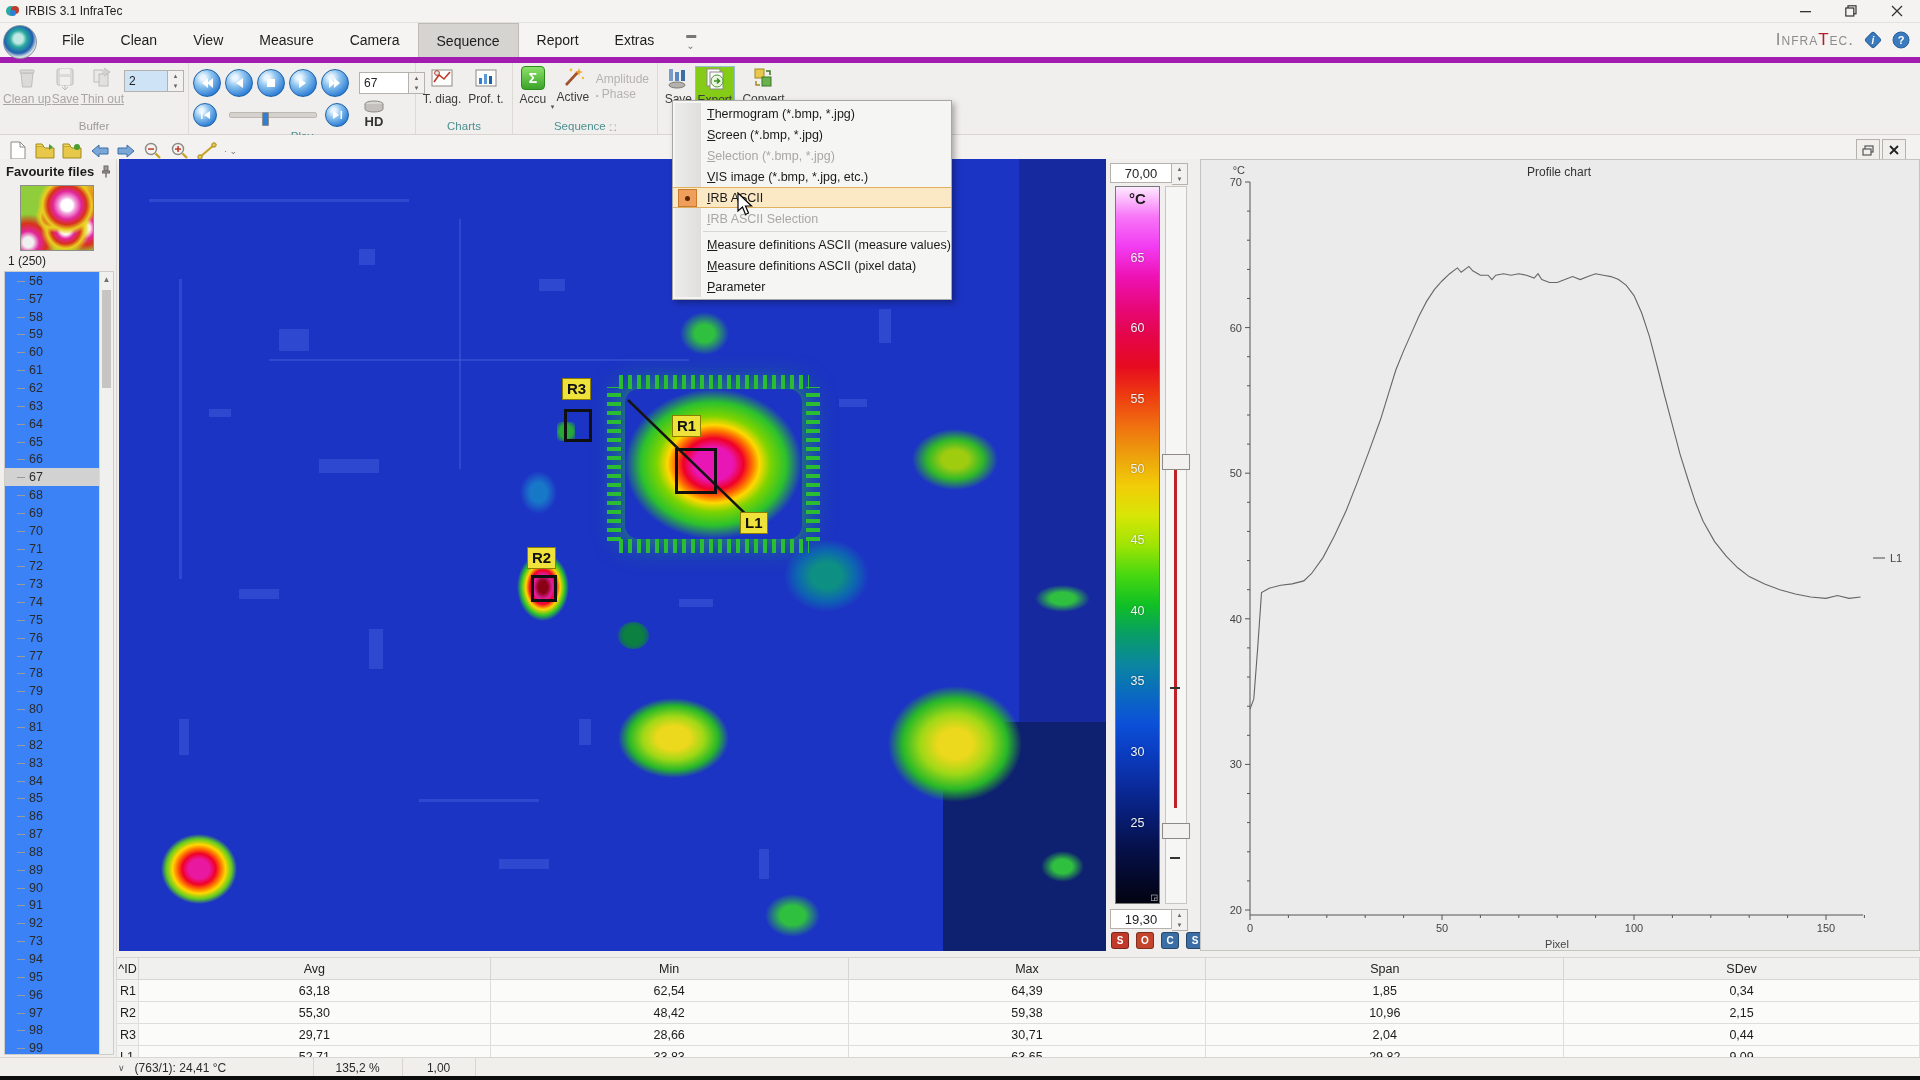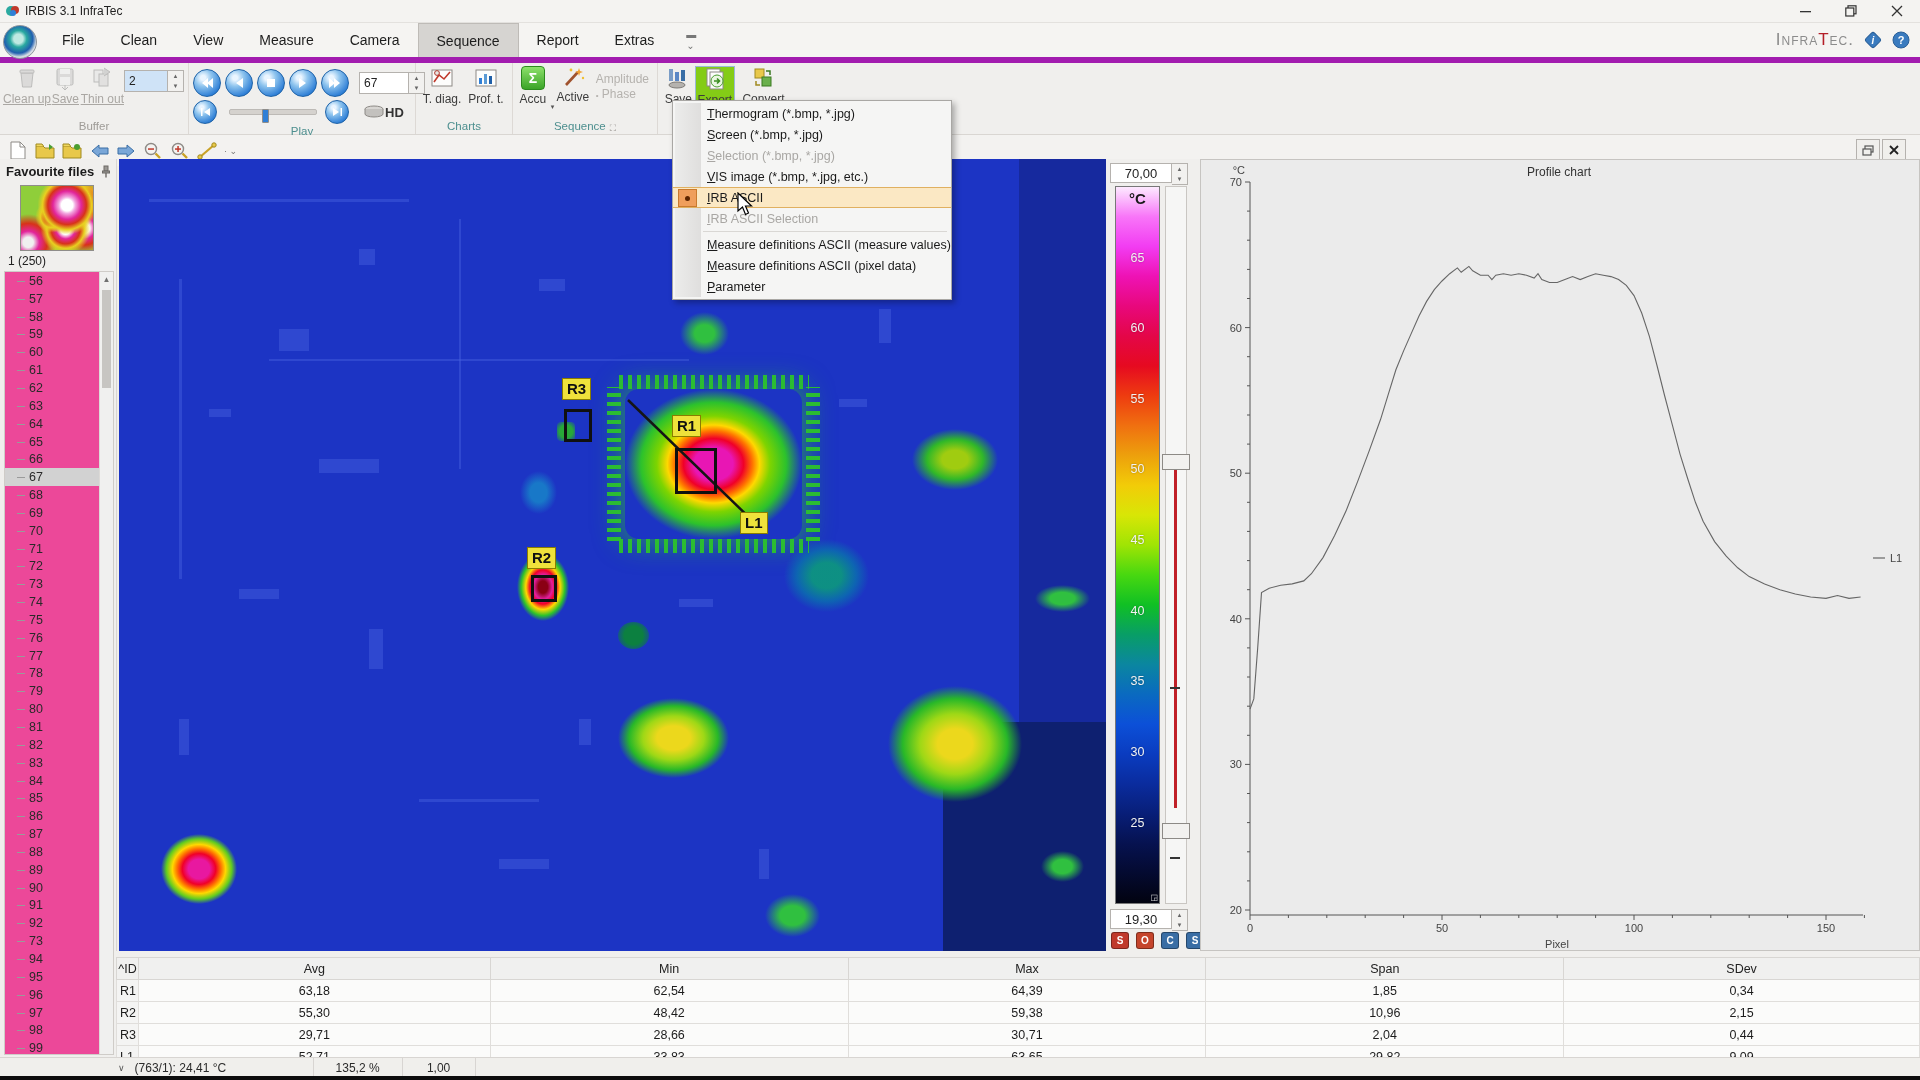--- a/index.html
+++ b/index.html
@@ -37,21 +37,21 @@
   .spinbtns{display:flex;flex-direction:column;width:15px;border:1px solid #b5b2ae;border-left:none;}
   .spinbtns div{flex:1;font-size:6px;color:#666;display:flex;align-items:center;justify-content:center;background:#f2f1ef;}
   .pbtn{width:26px;height:26px;border-radius:50%;margin-right:4px;border:1px solid #1f63a8;
     background:radial-gradient(circle at 35% 30%, #eaf5ff 0 10%, #8ec4ee 35%, #2f7fd6 75%, #1b5ea6 100%);
     display:flex;align-items:center;justify-content:center;color:#fff;font-size:9px;font-weight:700;}
   .pbtn.small{width:22px;height:22px;font-size:8px;}
   .playrows{display:flex;flex-direction:column;}
   .prow{display:flex;align-items:center;margin-top:3px;}
   .slider{width:86px;height:4px;background:#d5d2ce;border:1px solid #bdbab6;border-radius:2px;margin:0 8px;position:relative;}
   .slider .thumb{position:absolute;left:12px;top:-5px;width:5px;height:12px;background:#2f7fd6;border-radius:1px;}
-  .hd{display:flex;align-items:center;margin-left:10px;font-weight:700;font-size:13px;color:#333;}
+  .hd{display:flex;align-items:center;margin-left:10px;font-weight:700;font-size:13px;color:#333;flex-direction:column;}
   .pressedbtn{border:1px solid #9ab8d8;background:#84cc16;}
   .minicaret{font-size:7px;color:#555;margin:0 2px;align-self:flex-end;padding-bottom:8px;}
   .dual-dis{font-size:12px;color:#b5b2ae;line-height:15px;margin:6px 4px 0 6px;}
   .launcher{margin-left:4px;color:#9a9793;font-size:9px;align-self:flex-end;}
   .rlabelrow{display:flex;align-items:flex-end;justify-content:center;}
   
   .doctb{height:31px;display:flex;align-items:center;gap:7px;padding-left:8px;background:#f3f2f0;position:relative;}
   .doctb .ic{width:20px;height:20px;display:flex;align-items:center;justify-content:center;}
   .tinydots{font-size:9px;color:#777;}
   .panelbtns{position:absolute;right:14px;top:4px;display:flex;gap:2px;}
@@ -62,21 +62,21 @@
   .thumb{margin:4px 0 0 20px;width:72px;height:64px;border:1px solid #8f8d8a;
     background:
       radial-gradient(circle at 64% 30%, #ffffff 0 9%, #f2a8e0 13%, #e2269c 22%, #d8321a 30%, #e8d020 38%, transparent 46%),
       radial-gradient(circle at 42% 48%, #e2269c 0 7%, #d8321a 13%, #e8d020 20%, transparent 30%),
       radial-gradient(circle at 62% 68%, #ffffff 0 8%, #e2269c 15%, #d8321a 23%, #e8d020 30%, transparent 40%),
       radial-gradient(circle at 88% 66%, #ffffff 0 7%, #e2269c 14%, #d8321a 22%, transparent 33%),
       radial-gradient(circle at 10% 88%, #f0f0f0 0 6%, #e2269c 13%, #d8321a 22%, transparent 33%),
       radial-gradient(circle at 88% 22%, #d8321a 0 8%, #e8a020 16%, transparent 26%),
       linear-gradient(100deg,#8fce3a 0 30%, #b5d832 45%, #7cc43a 70%, #9ad040 100%);}
   .favcap{font-size:12px;margin:3px 0 2px 8px;color:#222;}
-  .favlist{position:absolute;left:4px;right:2px;top:112px;bottom:2px;background:#ec4899;border:1px solid #cfccc8;overflow:hidden;}
+  .favlist{position:absolute;left:4px;right:2px;top:112px;bottom:2px;background:#3b82f6;border:1px solid #cfccc8;overflow:hidden;}
   .flitem{height:17.85px;display:flex;align-items:center;font-size:12.5px;color:#2a2a2a;padding-left:24px;position:relative;}
   .flitem::before{content:"";position:absolute;left:12px;top:50%;width:8px;height:1px;background:#9a9a9a;}
   .flitem.sel{background:#d2d2d2;}
   .favscroll{position:absolute;right:0;top:0;bottom:0;width:13px;background:#f0f0ef;border-left:1px solid #dcdad7;}
   .favscroll .up{height:14px;font-size:8px;color:#707070;display:flex;align-items:center;justify-content:center;}
   .favscroll .sthumb{position:absolute;left:2px;right:2px;top:18px;height:98px;background:#c7c5c2;}
   
   .thermal{position:absolute;left:119px;top:159px;width:987px;height:792px;background:#1c34c4;overflow:hidden;}
   .blob{position:absolute;}
   .tag{position:absolute;background:#efe23b;border:1px solid #8a7d00;color:#111;font-size:15px;font-weight:600;padding:0px 4px;line-height:20px;z-index:5;}

